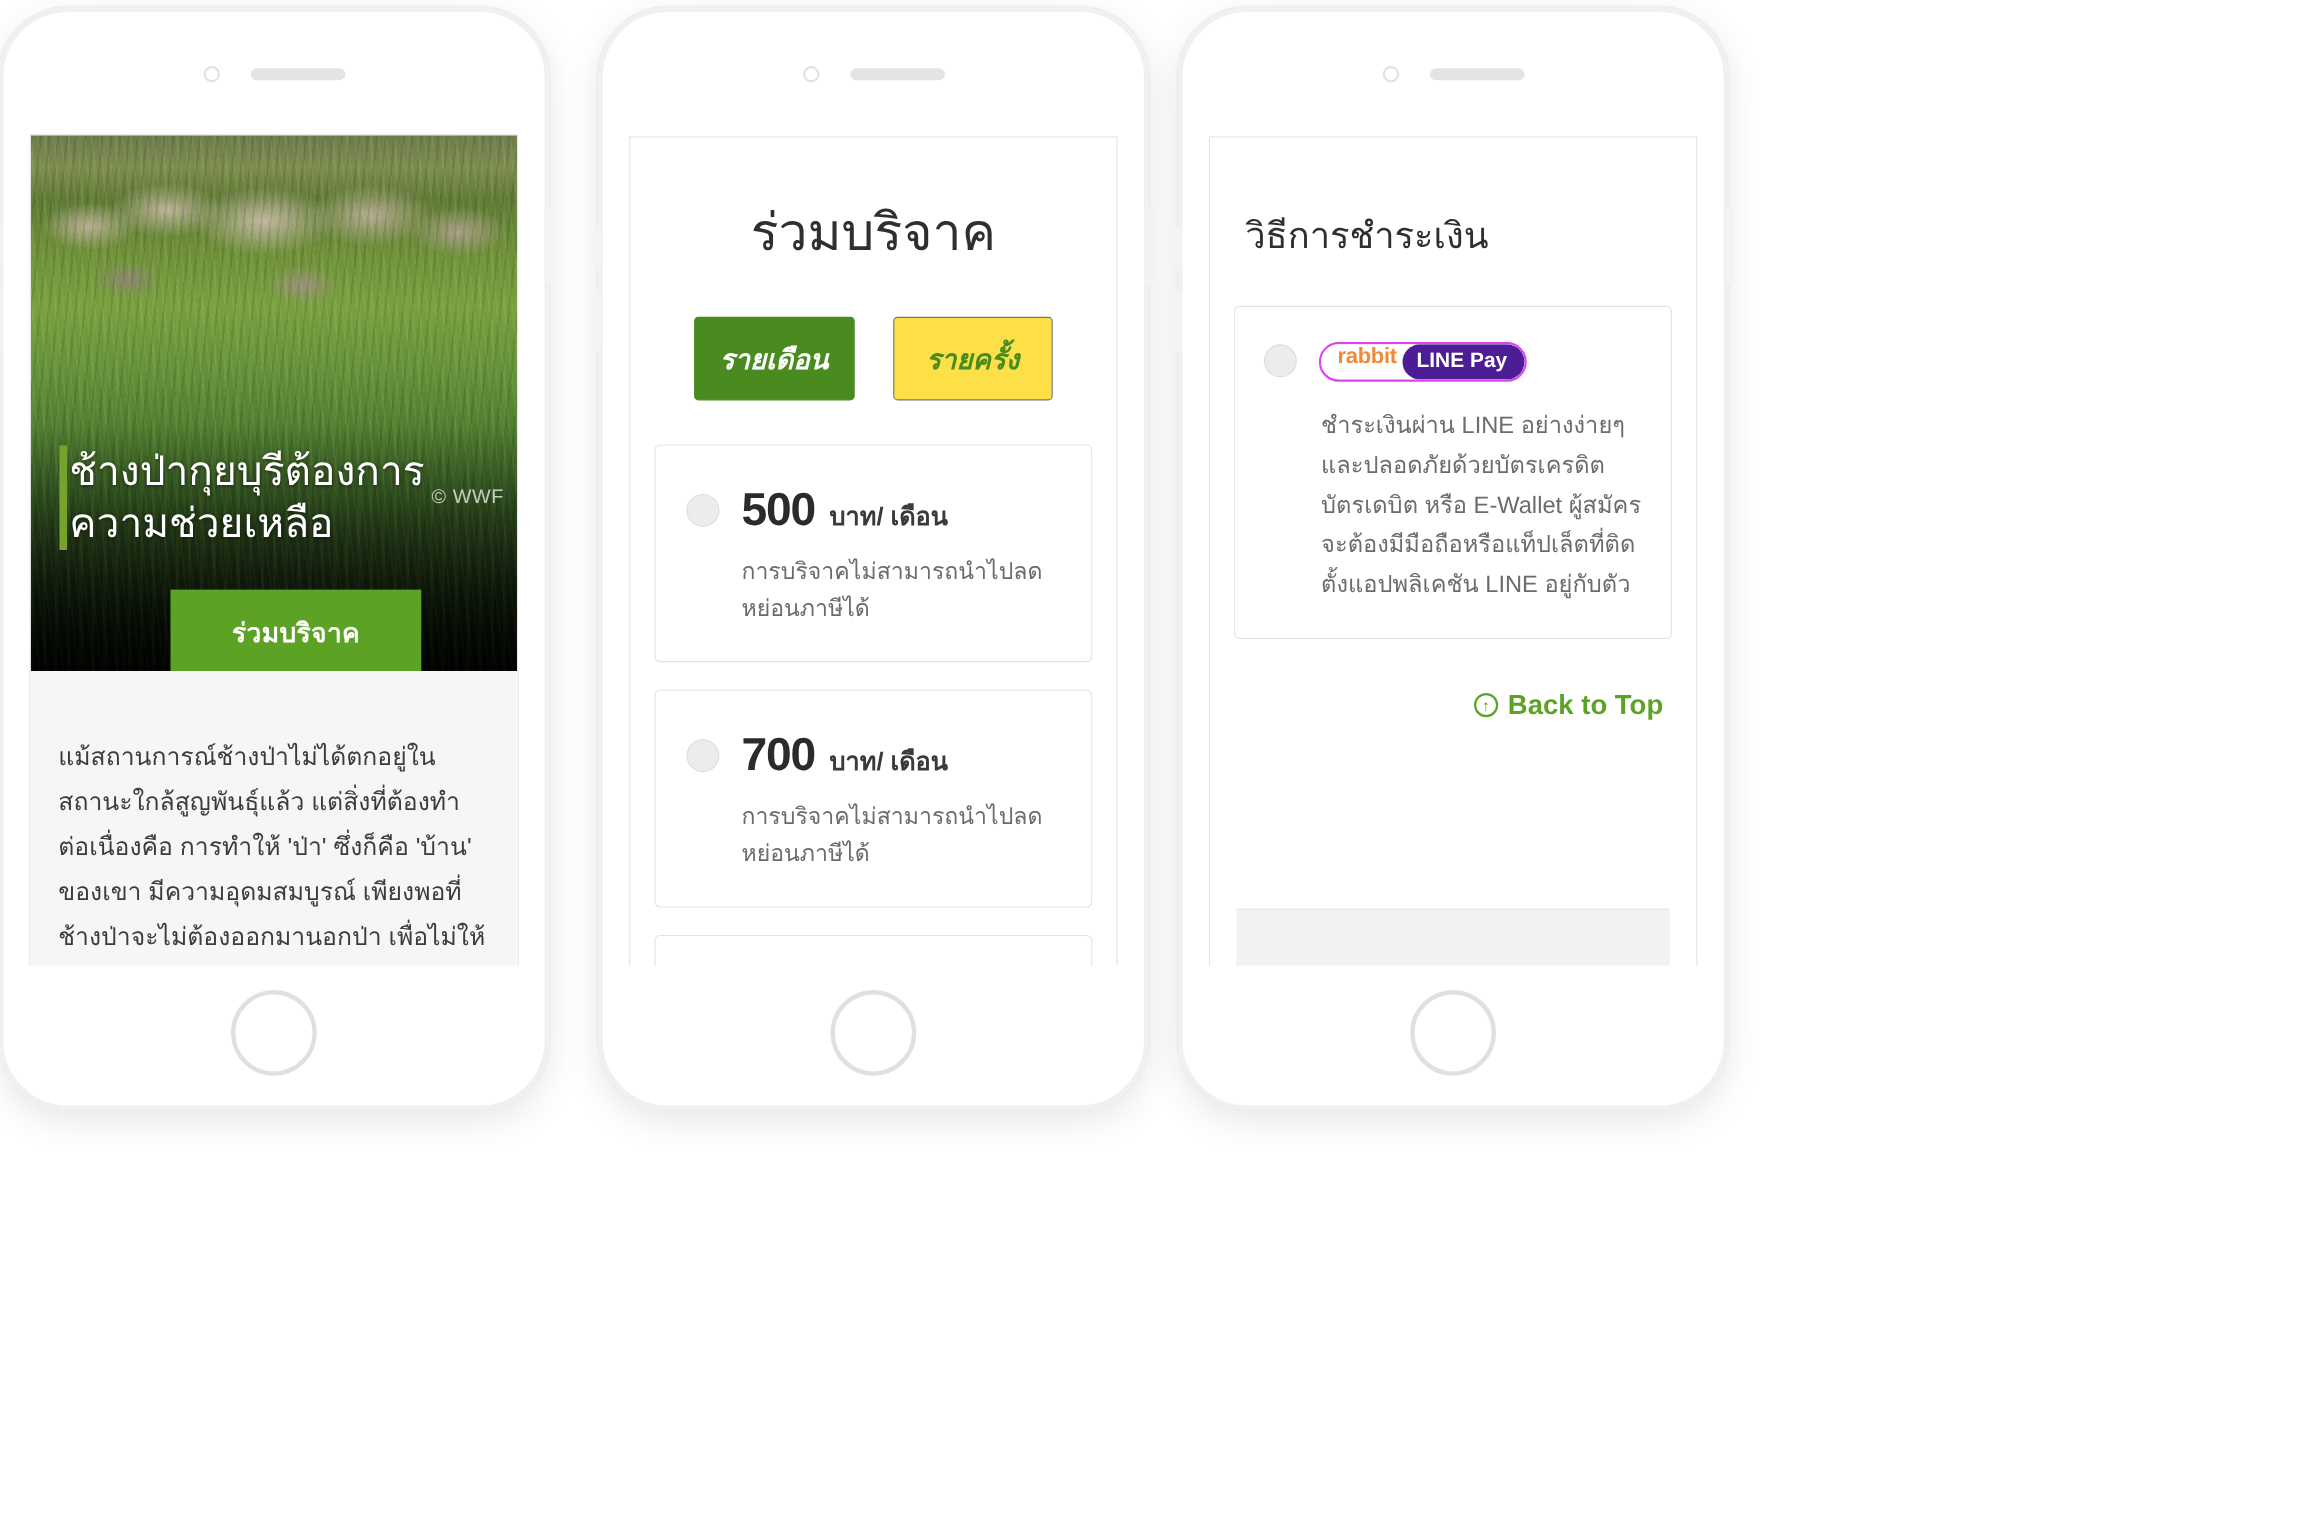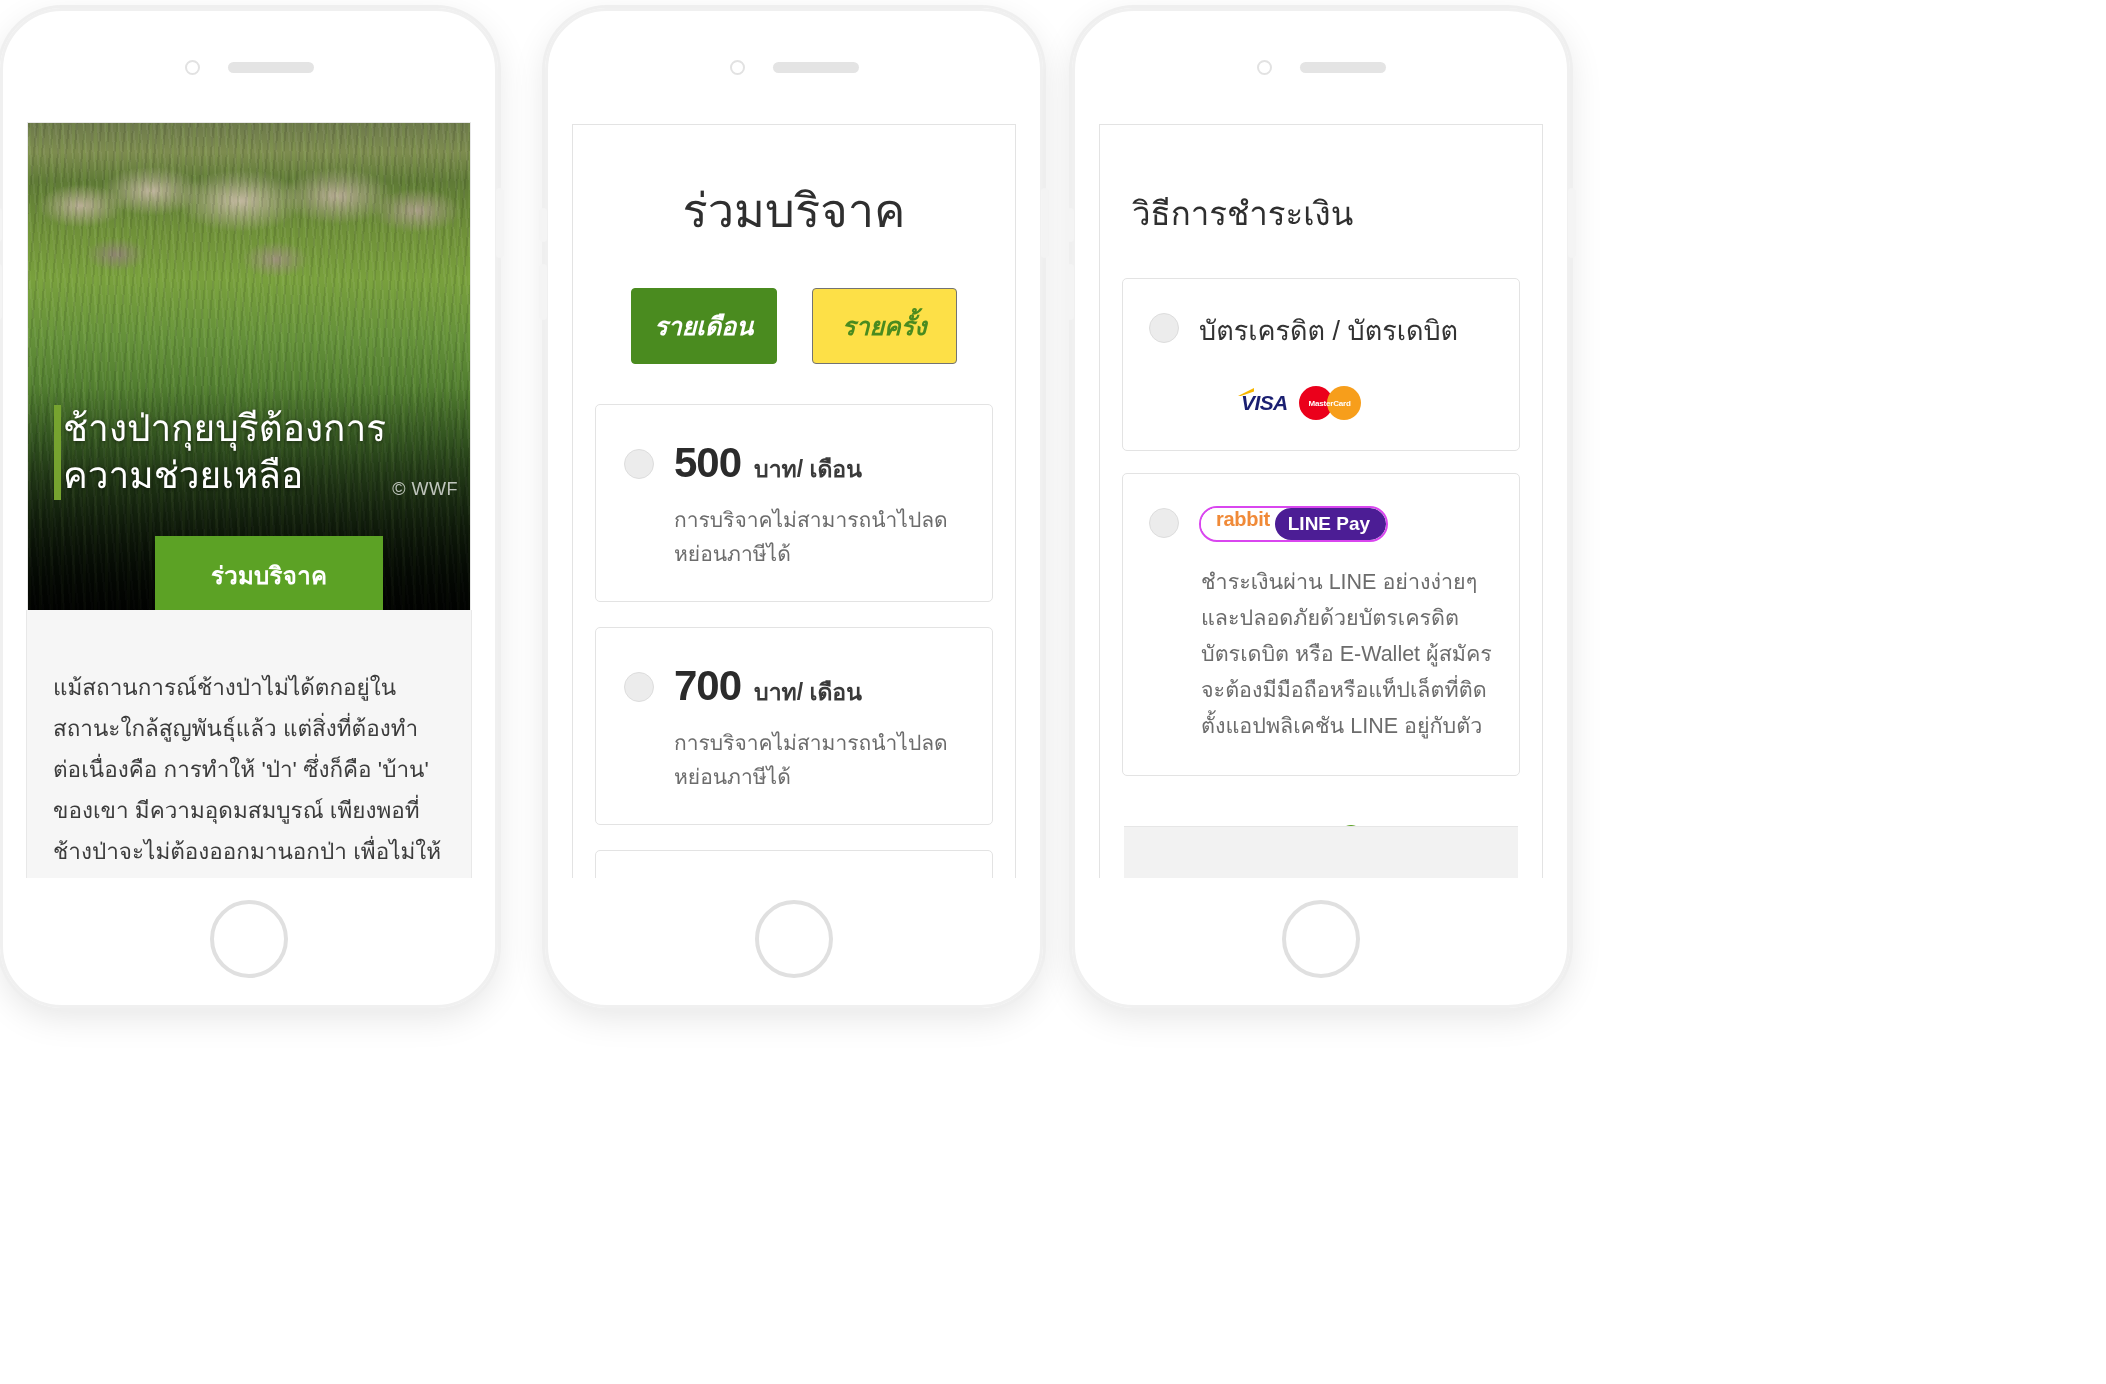--- a/index.html
+++ b/index.html
@@ -107,21 +107,20 @@
   }
   .hero-dark-bottom {
     position: absolute; left:0; right:0; bottom:0; height: 46%;
     background: linear-gradient(to bottom, rgba(0,0,0,0) 0%, rgba(0,0,0,0.35) 40%, rgba(0,0,0,0.78) 100%);
   }
   .hero-watermark {
     position: absolute; right: 12px; top: 318px;
     color: rgba(255,255,255,0.72);
     font-size: 18px; letter-spacing: 0.5px;
     font-family: "Liberation Sans", sans-serif;
-    margin-top: 38px;
   }
   .hero-caption {
     position: absolute; left: 26px; right: 20px; top: 282px;
   }
   .hero-title {
     color: #ffffff;
     font-size: 37px;
     line-height: 1.28;
     font-weight: 400;
     border-left: 7px solid #76a32f;
@@ -392,34 +391,20 @@
 
     <div class="sensor-row">
       <span class="camera-dot"></span>
       <span class="speaker-bar"></span>
     </div>
 
     <div class="screen">
       <div class="pay-panel">
         <div class="pay-heading">วิธีการชำระเงิน</div>
 
-        <div class="pay-option">
-          <span class="radio" style="margin-top:4px;"></span>
-          <div style="flex:1;">
-            <div class="pay-label">บัตรเครดิต / บัตรเดบิต</div>
-            <div class="card-logos">
-              <span class="visa-logo">VISA</span>
-              <span class="mc-logo">
-                <span class="mc-circle mc-red"></span>
-                <span class="mc-circle mc-yellow"></span>
-                <span class="mc-text">MasterCard</span>
-              </span>
-            </div>
-          </div>
-        </div>
 
         <div class="pay-option">
           <span class="radio" style="margin-top:4px;"></span>
           <div style="flex:1;">
             <span class="rabbit-line">
               <span class="rabbit-part">rabbit</span>
               <span class="linepay-part">LINE Pay</span>
             </span>
             <div class="pay-note">ชำระเงินผ่าน LINE อย่างง่ายๆ และปลอดภัยด้วยบัตรเครดิต บัตรเดบิต หรือ E-Wallet ผู้สมัครจะต้องมีมือถือหรือแท็ปเล็ตที่ติดตั้งแอปพลิเคชัน LINE อยู่กับตัว</div>
           </div>

